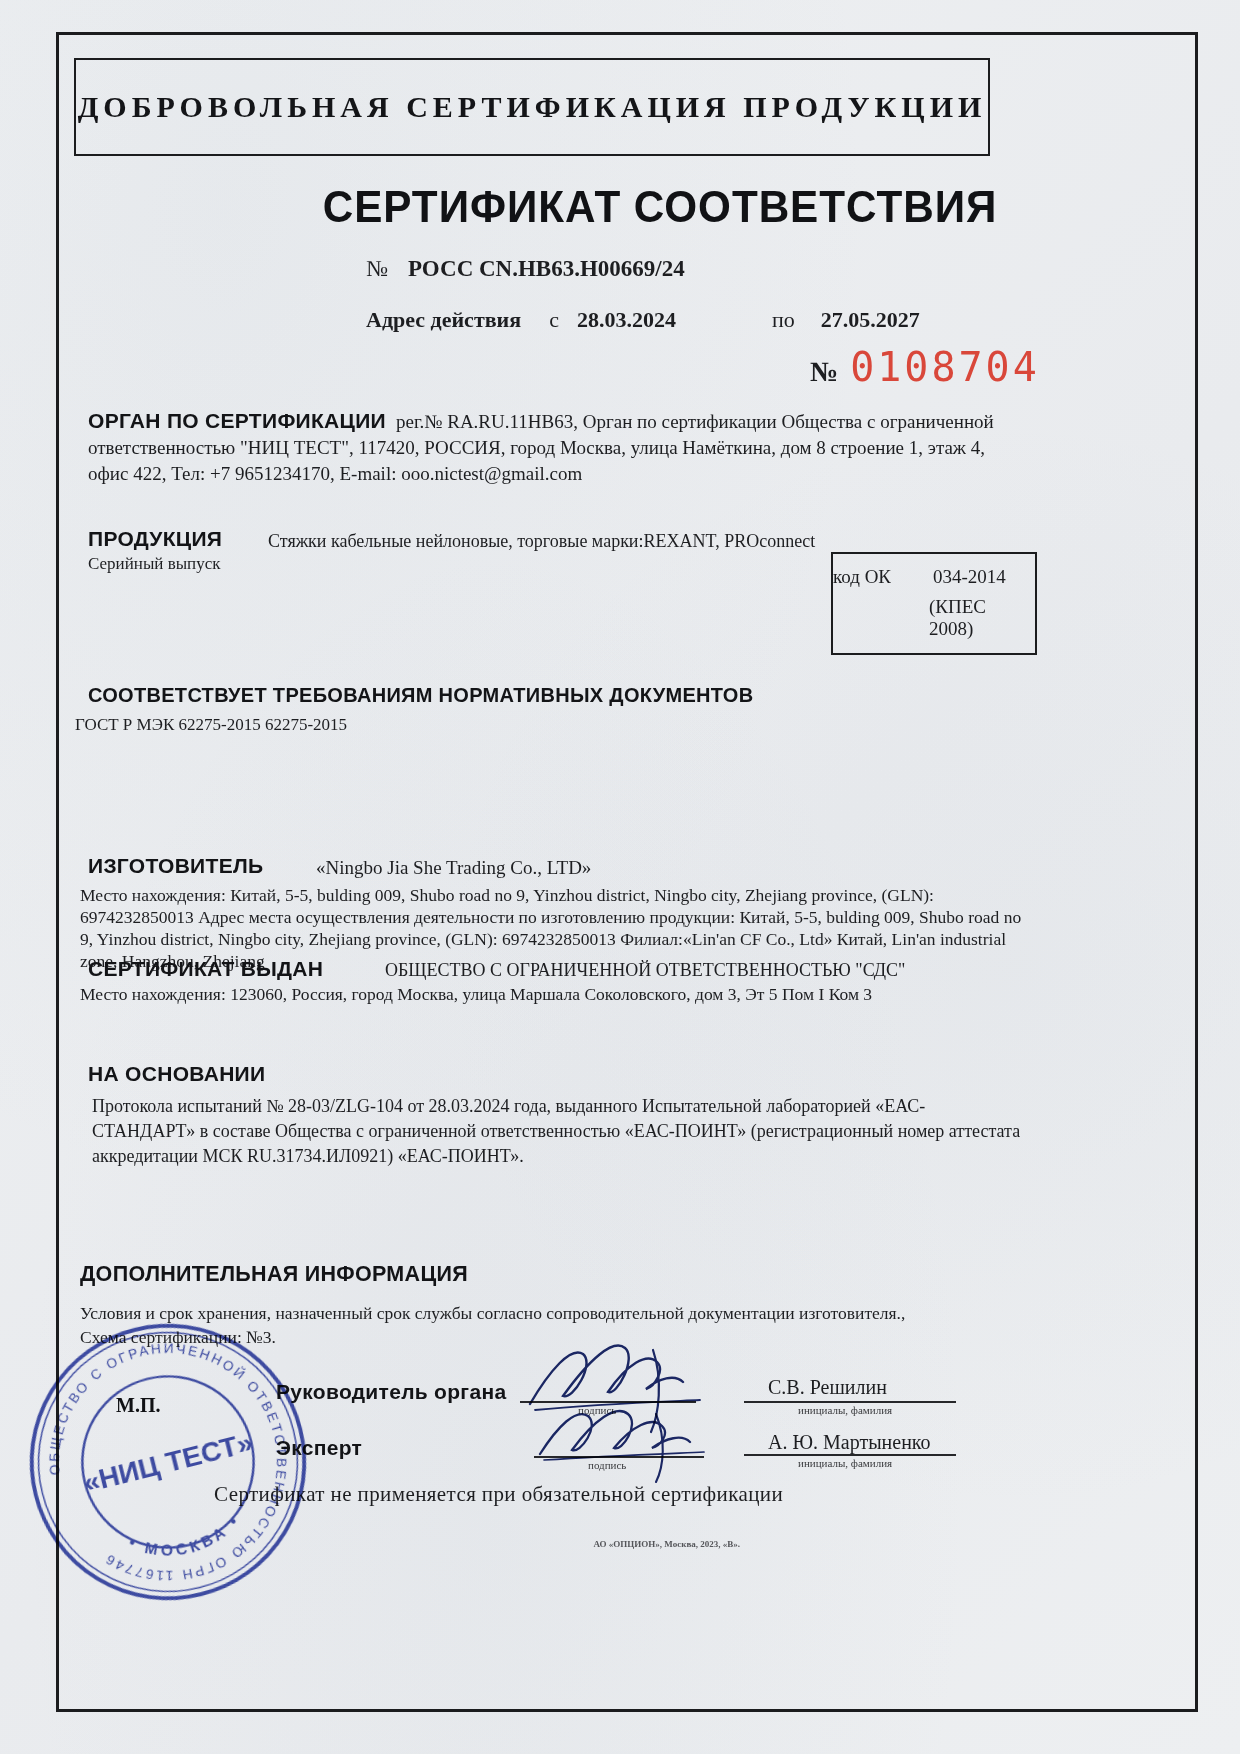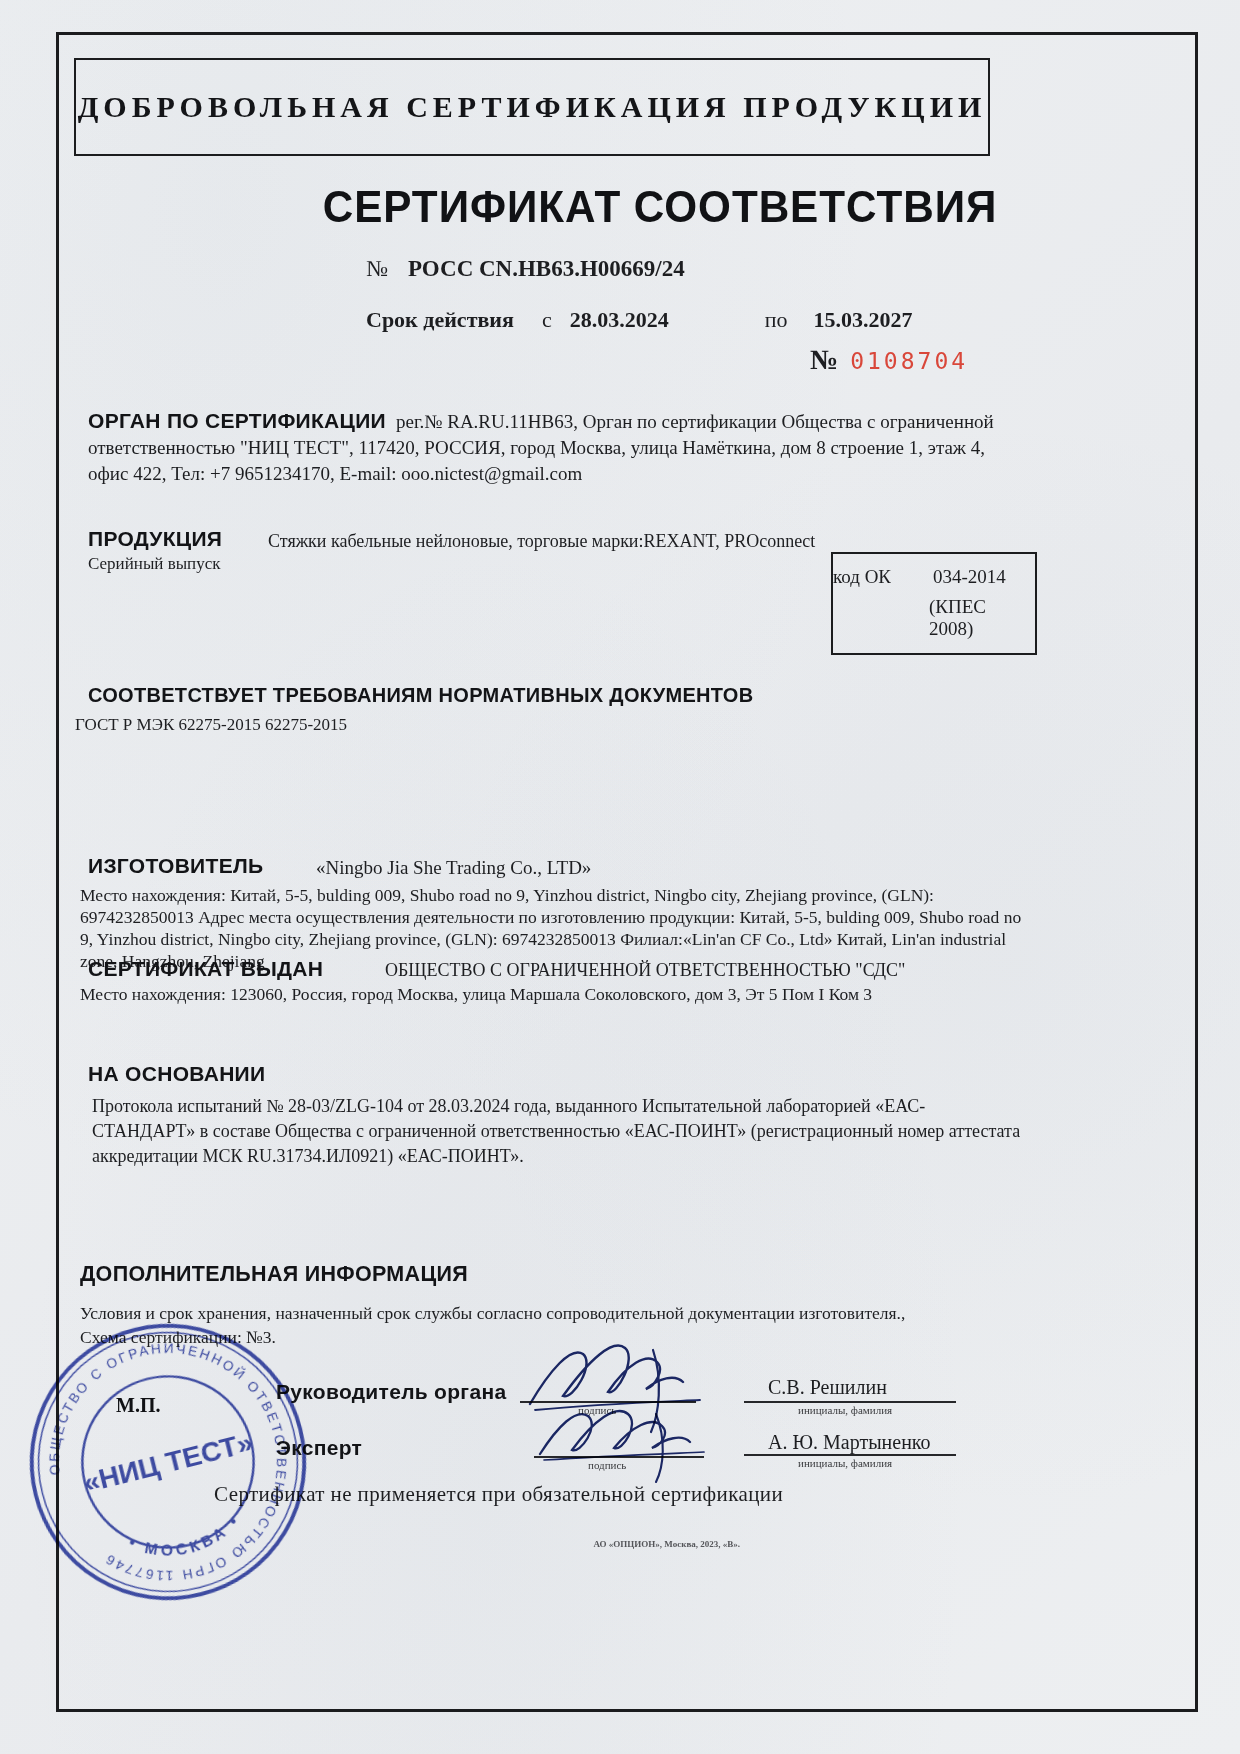--- a/index.html
+++ b/index.html
@@ -27,21 +27,21 @@
   .row-number { position:absolute; left:366px; top:256px; font-size:23px; display:flex; gap:20px; }
   .row-number .val { font-weight:bold; }
   .row-validity { position:absolute; left:366px; top:307px; font-size:22px; display:flex; align-items:baseline; }
   .row-validity .lbl { font-weight:bold; }
   .row-validity .small { margin-left:28px; }
   .row-validity .d1 { margin-left:18px; font-weight:bold; }
   .row-validity .po { margin-left:96px; }
   .row-validity .d2 { margin-left:26px; font-weight:bold; }
   .serial { position:absolute; left:810px; top:344px; display:flex; align-items:baseline; gap:12px; }
   .serial .num-sign { font-size:28px; font-weight:bold; }
-  .serial .digits { font-family:"DejaVu Sans Mono", monospace; font-size:23px; letter-spacing:3px; color:#d9473a; }
+  .serial .digits { font-family:"DejaVu Sans Mono", monospace; font-size:40px; letter-spacing:3px; color:#d9473a; }
   .sec-label { font-family:"Liberation Sans", sans-serif; font-weight:bold; font-size:21px; color:#131417; letter-spacing:.3px; }
   .para { font-size:19px; line-height:26px; }
   .org { position:absolute; left:88px; top:408px; width:926px; }
   .org .sec-label { margin-right:10px; }
   .product-label { position:absolute; left:88px; top:527px; }
   .product-sub { position:absolute; left:88px; top:554px; font-size:17px; }
   .product-text { position:absolute; left:268px; top:530px; width:560px; font-size:18px; line-height:23px; }
   .okbox { position:absolute; left:831px; top:552px; width:206px; height:103px; border:2px solid #1b1c1e; padding:12px 0; font-size:19px; }
   .okbox-row { display:flex; }
   .okbox-label { width:100px; }
@@ -96,25 +96,25 @@
   </div>
 
   <div class="title">СЕРТИФИКАТ СООТВЕТСТВИЯ</div>
 
   <div class="row-number">
     <span>№</span>
     <span class="val">РОСС CN.HB63.H00669/24</span>
   </div>
 
   <div class="row-validity">
-    <span class="lbl">Срок действия</span>
+    <span class="lbl">Адрес действия</span>
     <span class="small">с</span>
     <span class="d1">28.03.2024</span>
     <span class="po">по</span>
-    <span class="d2">15.03.2027</span>
+    <span class="d2">27.05.2027</span>
   </div>
 
   <div class="serial">
     <span class="num-sign">№</span>
     <span class="digits">0108704</span>
   </div>
 
   <div class="org para">
     <span class="sec-label">ОРГАН ПО СЕРТИФИКАЦИИ</span><span>рег.№ RA.RU.11НВ63, Орган по сертификации Общества с ограниченной ответственностью "НИЦ ТЕСТ", 117420, РОССИЯ, город Москва, улица Намёткина, дом 8 строение 1, этаж 4, офис 422, Тел: +7 9651234170, E-mail: ooo.nictest@gmail.com</span>
   </div>

